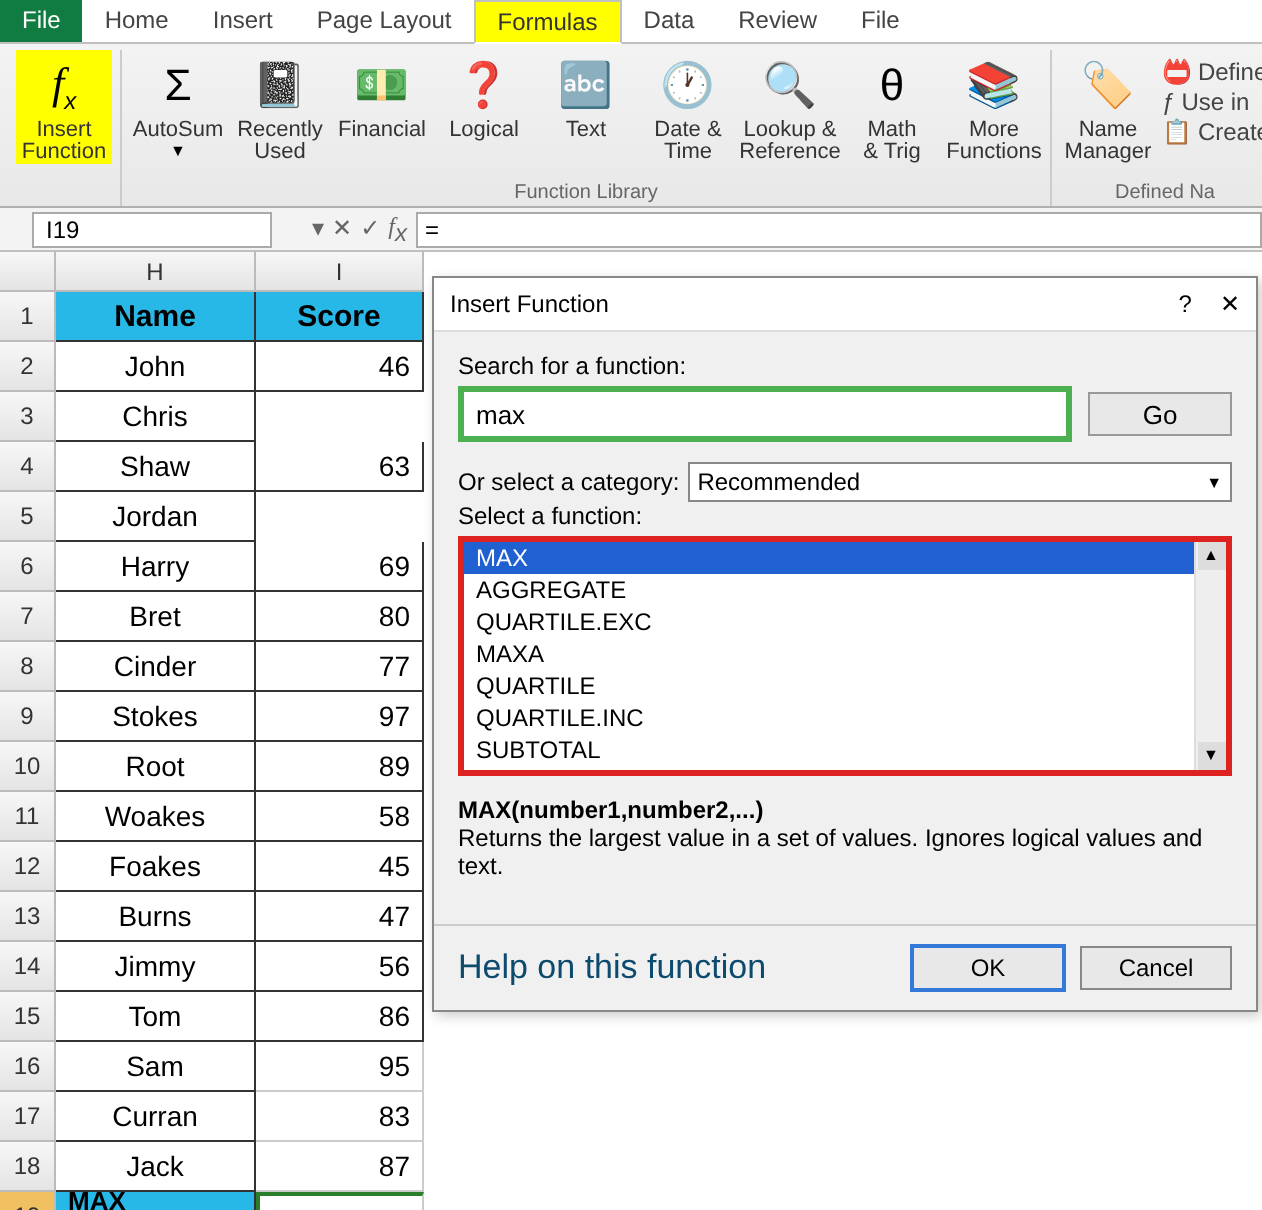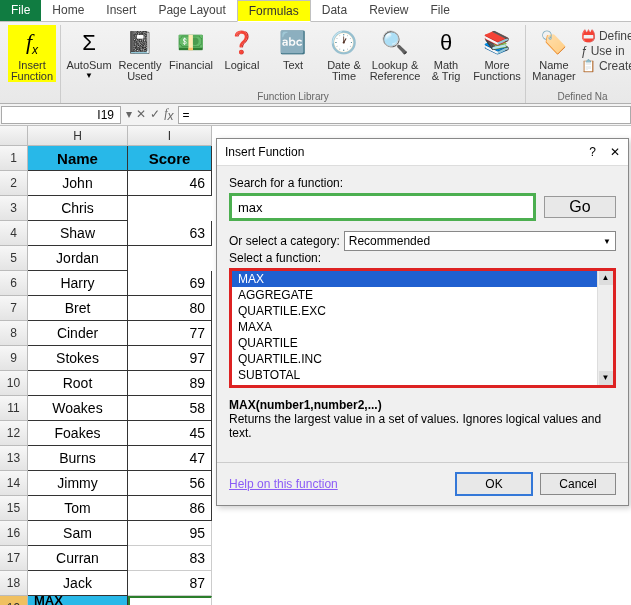--- a/index.html
+++ b/index.html
@@ -14,21 +14,21 @@
 .rgroup.noline{border-right:none}
 .rbtns{display:flex;gap:3px;height:62px;align-items:flex-start}
 .rbig{display:flex;flex-direction:column;align-items:center;width:48px;text-align:center;cursor:pointer;padding-top:2px}
 .rbig.hl{background:#ffff00}
 .ricon{width:32px;height:32px;display:flex;align-items:center;justify-content:center;font-size:22px}
 .rlbl{font-size:11px;line-height:11px;margin-top:1px;color:#333}
 .grplabel{font-size:10px;color:#666;position:absolute;bottom:1px;left:0;right:0;text-align:center}
 .small-links{display:flex;flex-direction:column;font-size:11px;color:#444;gap:1px;padding-top:4px}
 .small-links div{display:flex;align-items:center;gap:3px}
 .namebox-row{display:flex;align-items:center;height:22px;border-bottom:1px solid #c0c0c0;background:#f3f3f3}
-.namebox{width:120px;border:1px solid #aaa;background:#fff;margin:0 1px;padding:1px 6px;text-align:right}
+.namebox{width:120px;border:1px solid #aaa;background:#fff;margin:0 16px;padding:1px 6px;text-align:left}
 .fx-icons{display:flex;gap:4px;align-items:center;color:#666;padding:0 4px}
 .fx-input{flex:1;border:1px solid #aaa;background:#fff;padding:1px 4px}
 .sheet-area{display:flex}
 .rowheads{display:flex;flex-direction:column}
 .colheads{display:flex}
 .ch{width:100px;height:20px;background:linear-gradient(#f7f7f7,#e4e4e4);border-right:1px solid #bbb;border-bottom:1px solid #bbb;text-align:center;line-height:20px;color:#333}
 .ch.first{width:28px}
 .ch.c2{width:84px}
 .rh{width:28px;height:25px;background:linear-gradient(#f7f7f7,#e4e4e4);border-right:1px solid #bbb;border-bottom:1px solid #bbb;text-align:center;line-height:25px;color:#333}
 .rh.sel{background:#f0c060}
@@ -40,33 +40,33 @@
 .cell.ftr{background:#28b8e8;font-weight:bold;justify-content:center;font-size:13px}
 .cell.sel{border:2px solid #2a7e2a;justify-content:flex-start;padding-left:3px}
 .cell.light{border-right:1px solid #ccc;border-bottom:1px solid #ccc}
 .dialog{position:absolute;left:216px;top:138px;width:413px;background:#f0f0f0;border:1px solid #888;box-shadow:2px 2px 6px rgba(0,0,0,.2)}
 .dlg-title{background:#fff;padding:6px 8px;font-size:13px;display:flex;align-items:center;justify-content:space-between;border-bottom:1px solid #ddd}
 .dlg-tr{display:flex;gap:14px;font-size:14px}
 .dlg-body{padding:10px 12px}
 .lbl{font-size:12px;margin-bottom:3px;display:block}
 .search-row{display:flex;gap:8px;align-items:flex-start;margin-bottom:10px}
 .search-input{flex:1;border:3px solid #4caf50;padding:4px 6px;font-size:13px;height:28px;background:#fff}
-.go-btn{width:72px;height:22px;background:#e8e8e8;border:1px solid #999;cursor:pointer;font-size:16px;margin-top:3px}
+.go-btn{width:72px;height:22px;background:#e8e8e8;border:1px solid #999;cursor:pointer;font-size:13px;margin-top:3px}
 .cat-row{display:flex;align-items:center;gap:4px;}
 .cat-sel{flex:1;border:1px solid #888;background:#fff;padding:2px 4px;height:20px;display:flex;align-items:center;justify-content:space-between}
 .funclist{border:3px solid #d22;background:#fff;height:120px;overflow:hidden;position:relative;margin-bottom:10px}
 .funclist-inner{padding:0}
 .fitem{padding:1px 6px;font-size:12px}
 .fitem.sel{background:#2060d0;color:#fff}
 .scrollbar{position:absolute;right:0;top:0;width:16px;height:100%;background:#eee;display:flex;flex-direction:column;justify-content:space-between;align-items:center;border-left:1px solid #ddd}
 .sbtn{width:14px;height:14px;background:#ddd;font-size:8px;text-align:center;line-height:14px}
 .fdesc{font-size:12px;margin-bottom:12px}
 .fdesc b{font-weight:bold}
 .dlg-footer{display:flex;justify-content:space-between;align-items:center;border-top:1px solid #ccc;padding:10px 12px}
-.link{color:#8b5cf6;text-decoration:underline;cursor:pointer;font-size:12px}
+.link{color:#0c4a6e;cursor:pointer;font-size:17px}
 .dlg-btns{display:flex;gap:8px}
 .dlg-btn{width:76px;height:22px;border:1px solid #888;background:#e8e8e8;cursor:pointer;font-size:12px}
 .dlg-btn.ok{border:1px solid #3478d8;outline:1px solid #3478d8}
 .drop{font-size:8px}
 </style>
 </head>
 <body>
 
 <div class="ribbon-tabs">
   <div class="ribbon-tab file">File</div>

